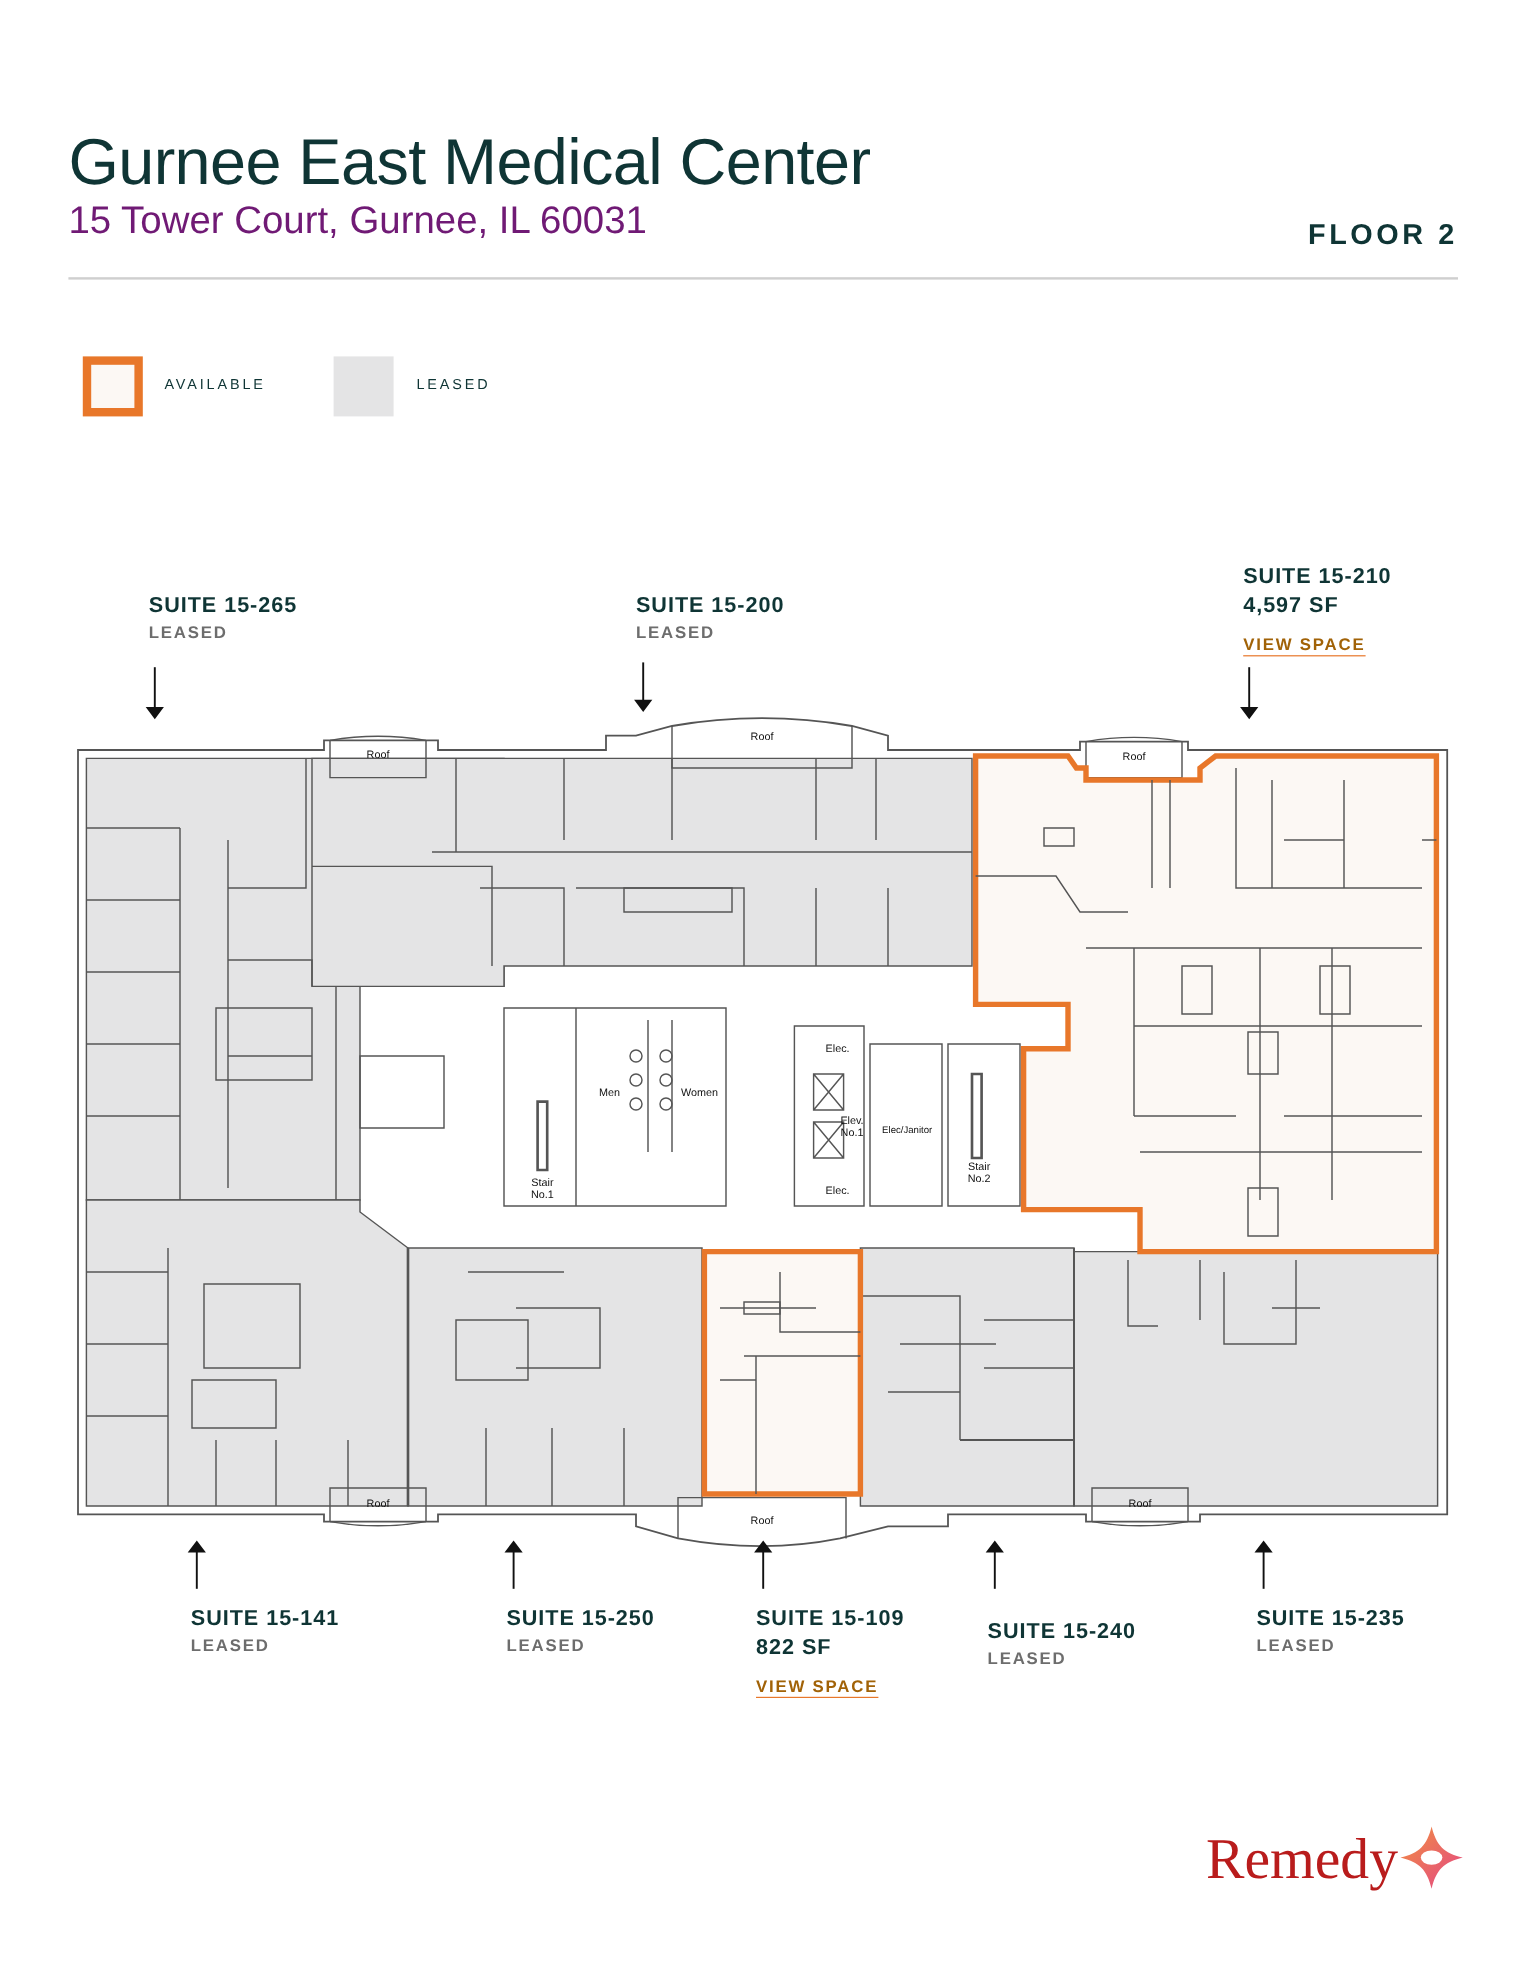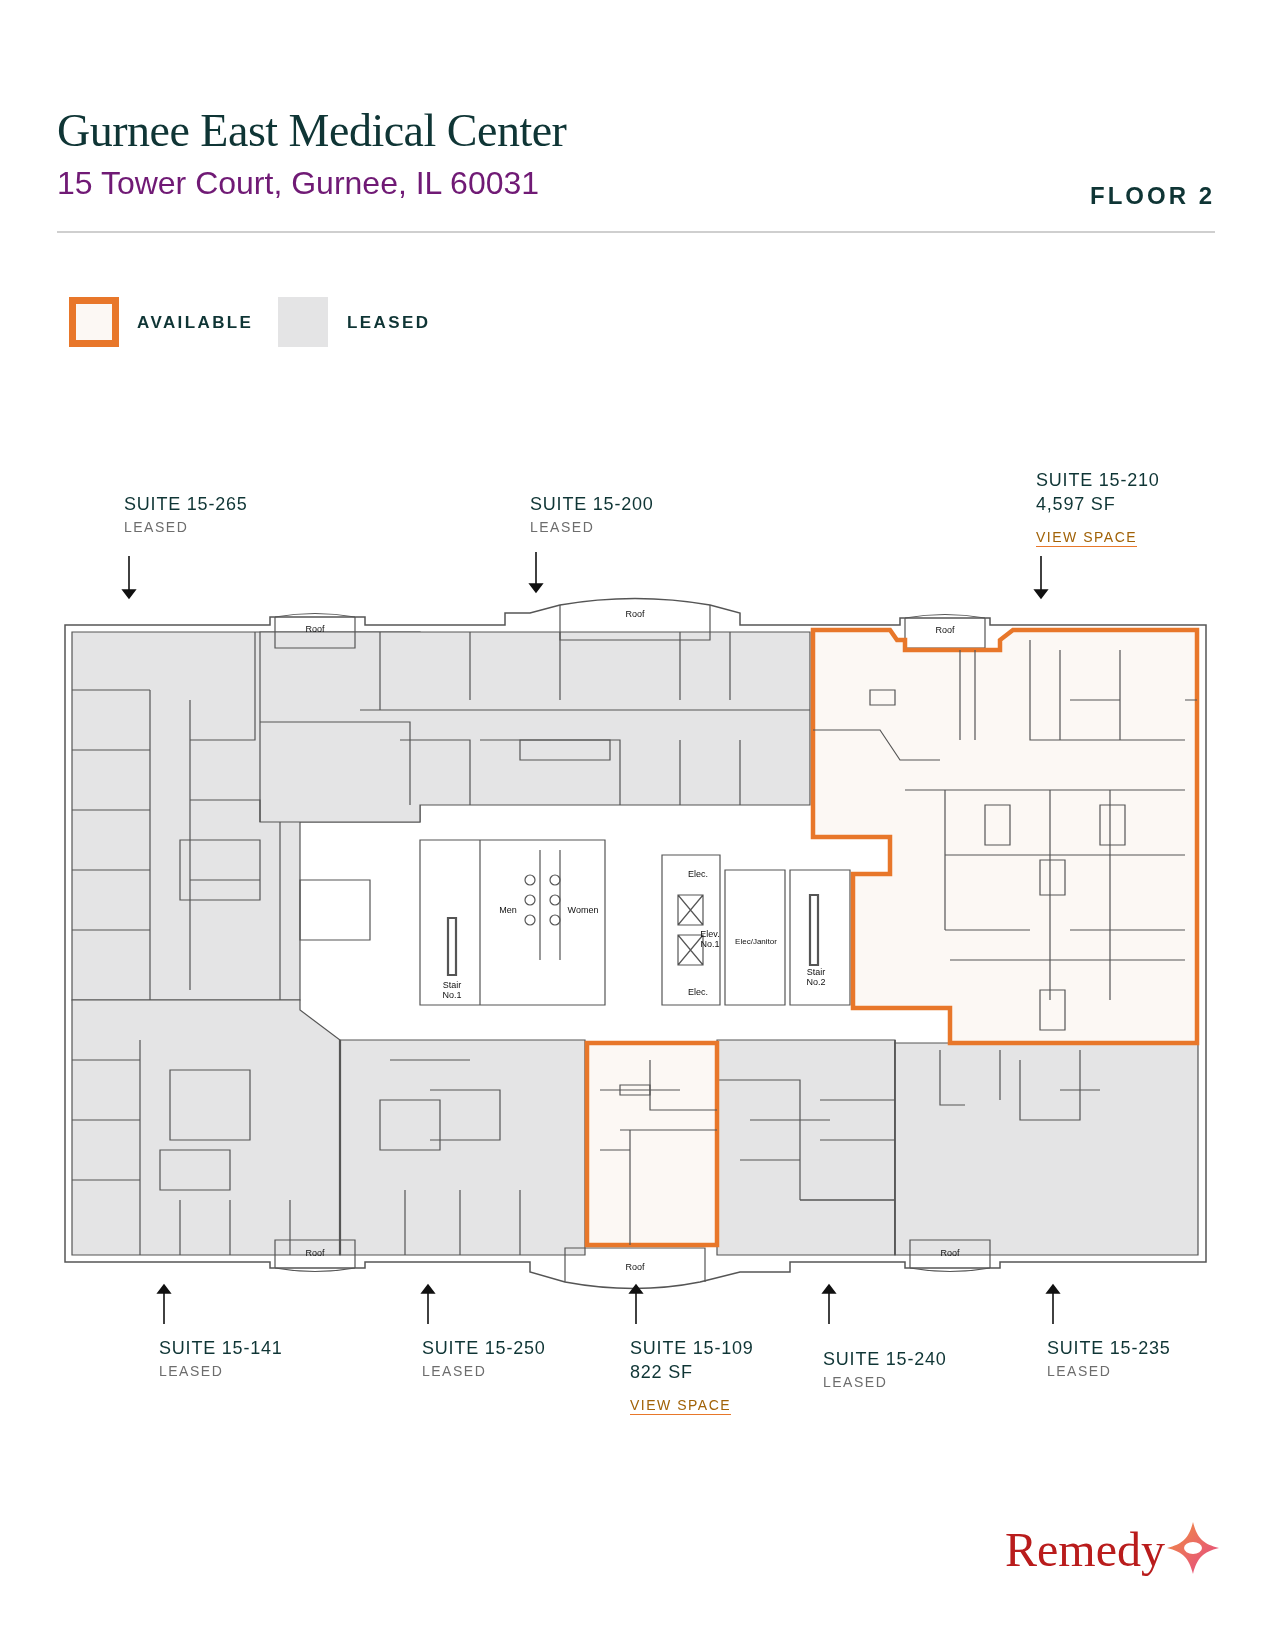--- a/index.html
+++ b/index.html
@@ -1,26 +1,26 @@
 <!DOCTYPE html>
 <html><head>
 <meta charset="utf-8">
 <style>
   * { margin:0; padding:0; box-sizing:border-box; }
   html, body { width:1275px; height:1650px; background:#ffffff; overflow:hidden; }
   body { position:relative; font-family:"Liberation Sans", sans-serif; color:#0f3535; }
   .abs { position:absolute; }
-  .title { left:57px; top:104px; font-family:Liberation Serif, serif; font-size:46px; letter-spacing:-0.5px; color:#0f3535; white-space:nowrap; }
+  .title { left:57px; top:104px; font-family:Liberation Sans, sans-serif; font-size:54px; letter-spacing:-0.5px; color:#0f3535; white-space:nowrap; }
   .address { left:57px; top:165px; font-size:32px; color:#701a75; white-space:nowrap; }
   .floor { right:60px; top:166px; font-size:24px; font-weight:bold; letter-spacing:3px; color:#0f3535; white-space:nowrap;margin-top:16px; }
   .rule { left:57px; top:231px; width:1158px; height:2px; background:#cfcfcf; }
   .legend-box-avail { left:69px; top:297px; width:50px; height:50px; border:7px solid #e8772a; background:#fcf8f4; }
   .legend-box-leased { left:278px; top:297px; width:50px; height:50px; background:#e4e4e5; }
-  .legend-label { top:313px; font-size:17px; font-weight:bold; letter-spacing:2.4px; color:#0f3535; }
-  .suite { font-weight:normal; white-space:nowrap; }
+  .legend-label { top:313px; font-size:12px; font-weight:normal; letter-spacing:2.4px; color:#0f3535; }
+  .suite { font-weight:bold; white-space:nowrap; }
   .suite .name { display:block; font-size:18px; letter-spacing:0.8px; color:#0f3535; line-height:24px; }
   .suite .status { display:block; font-size:14px; letter-spacing:1.5px; color:#6d6d6d; line-height:22px; }
   .suite .sf { display:block; font-size:18px; letter-spacing:0.8px; color:#0f3535; line-height:24px; }
   .suite .view { display:inline-block; font-size:14px; letter-spacing:1.5px; color:#a16207; line-height:18px; border-bottom:1.5px solid #e8772a; margin-top:12px; cursor:pointer; }
   .plan { left:0; top:0; width:1275px; height:1650px; }
   .logo { left:1005px; top:1522px; font-family:"Liberation Serif","DejaVu Serif", serif; font-size:48px; color:#b91c1c; white-space:nowrap; }
   .logo-mark { left:1165px; top:1520px; width:56px; height:56px; }
 </style>
 </head>
 <body>

